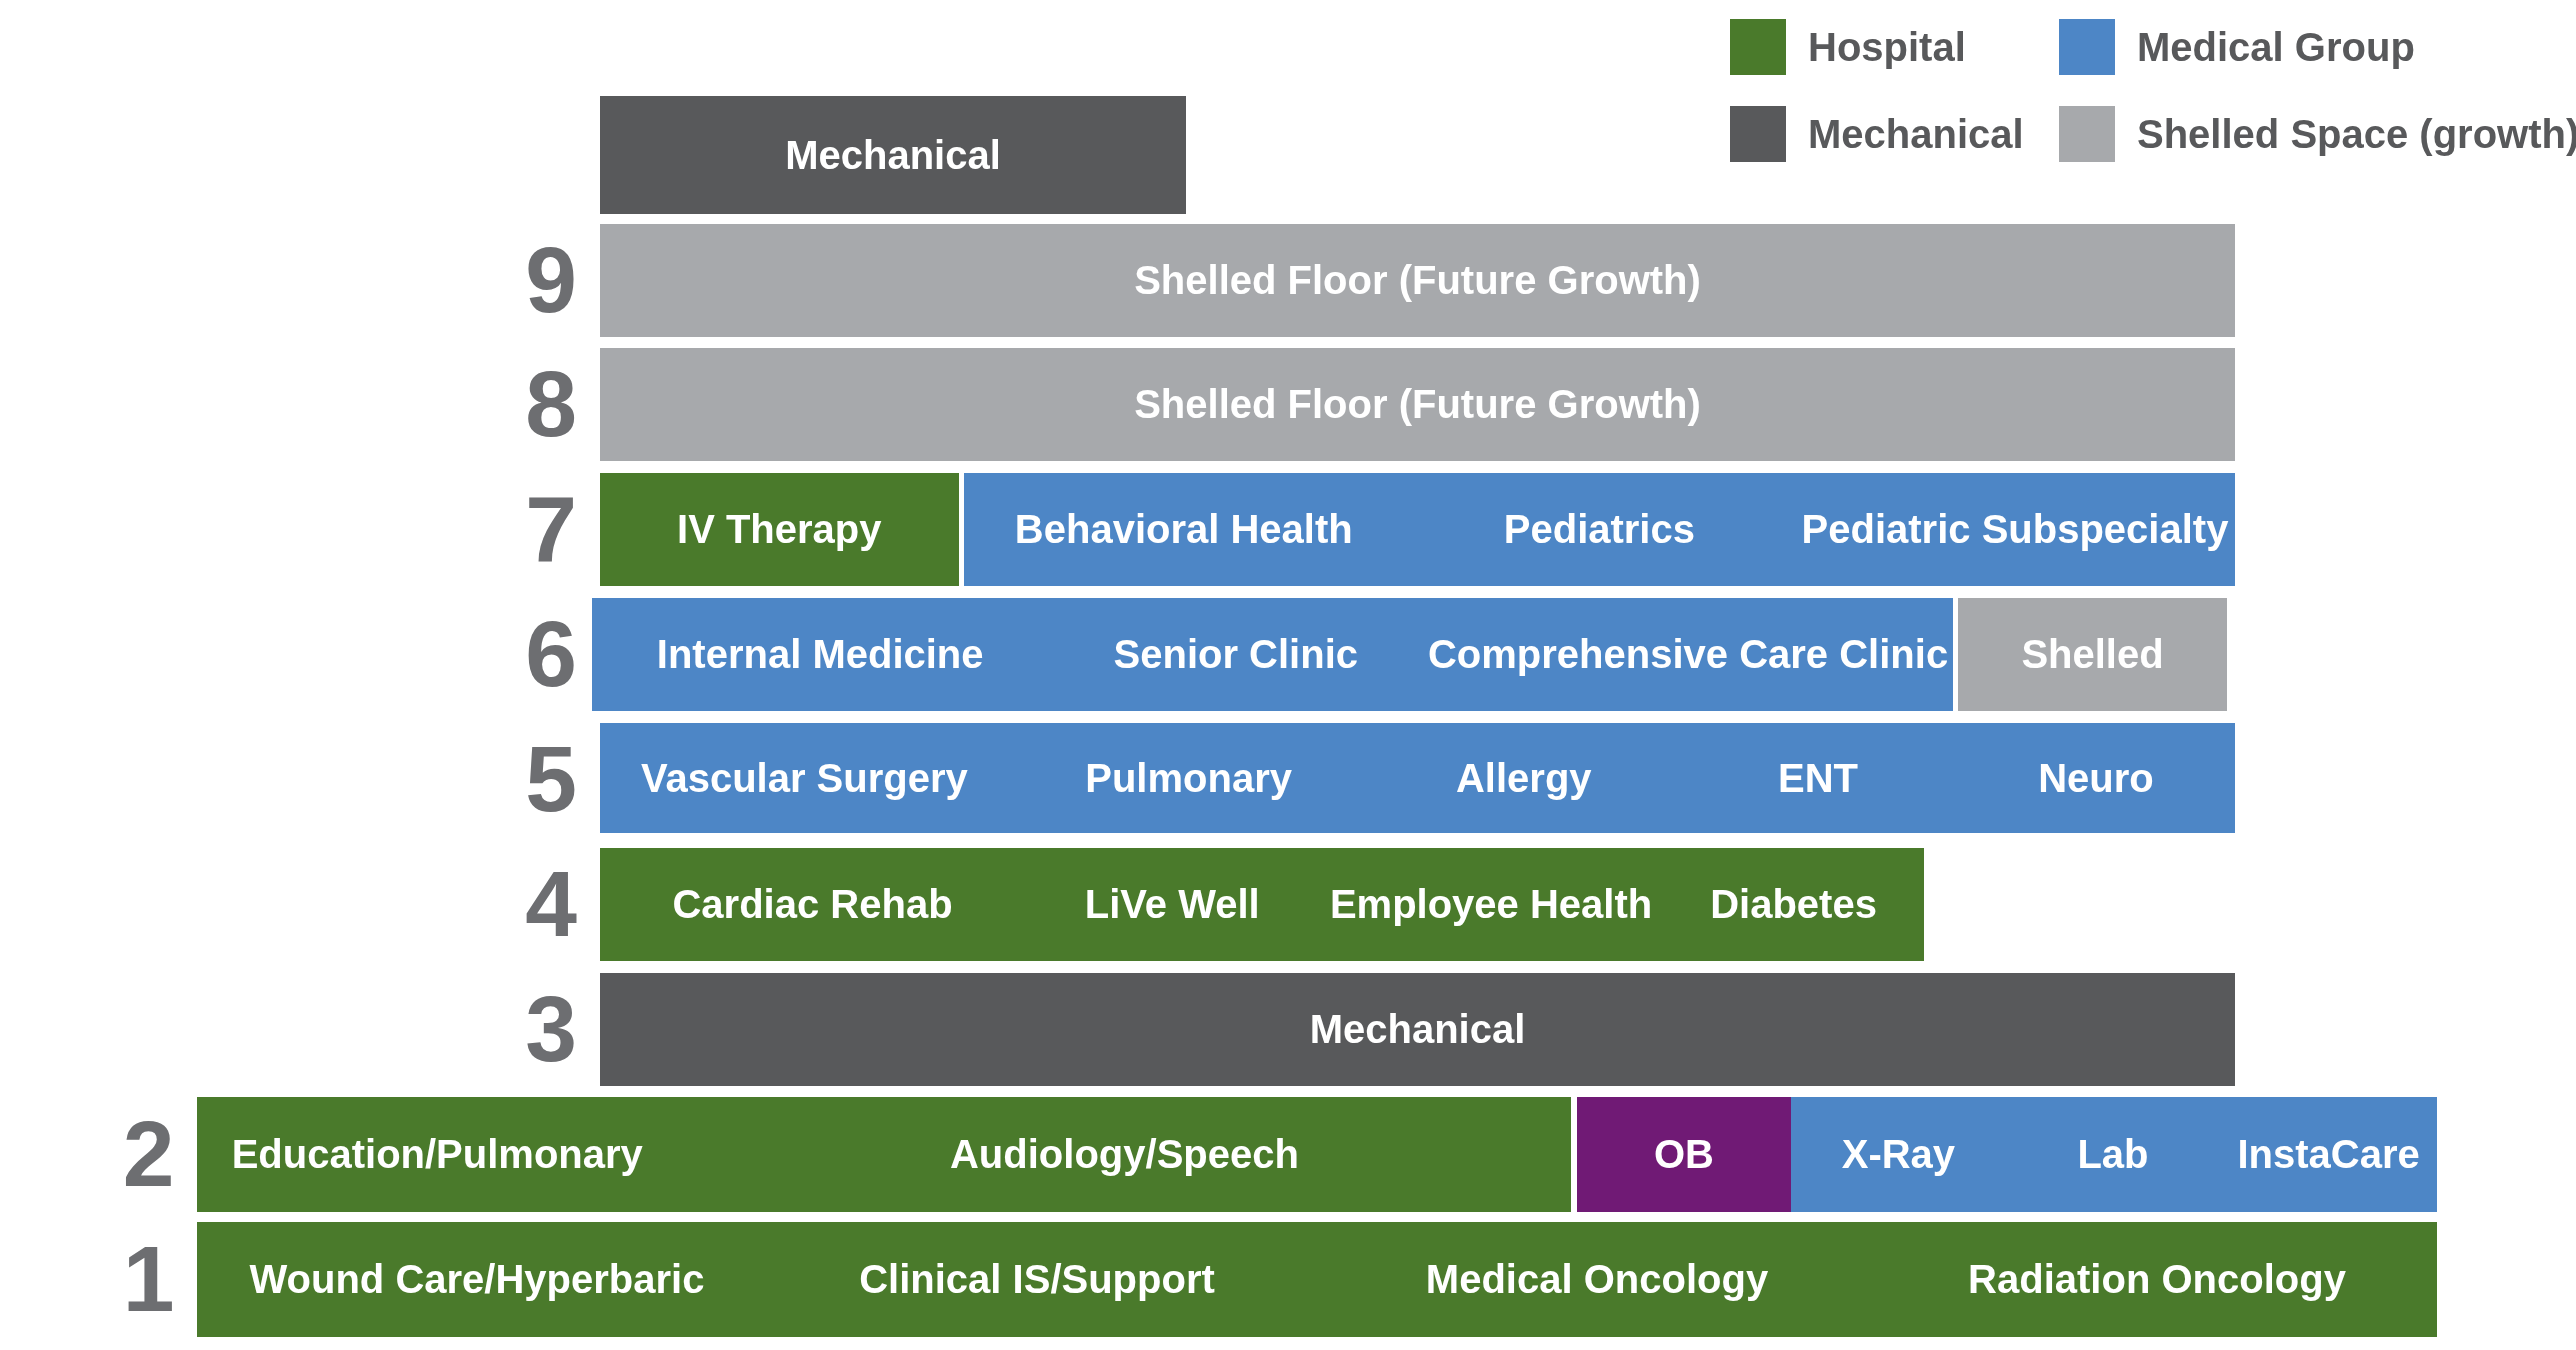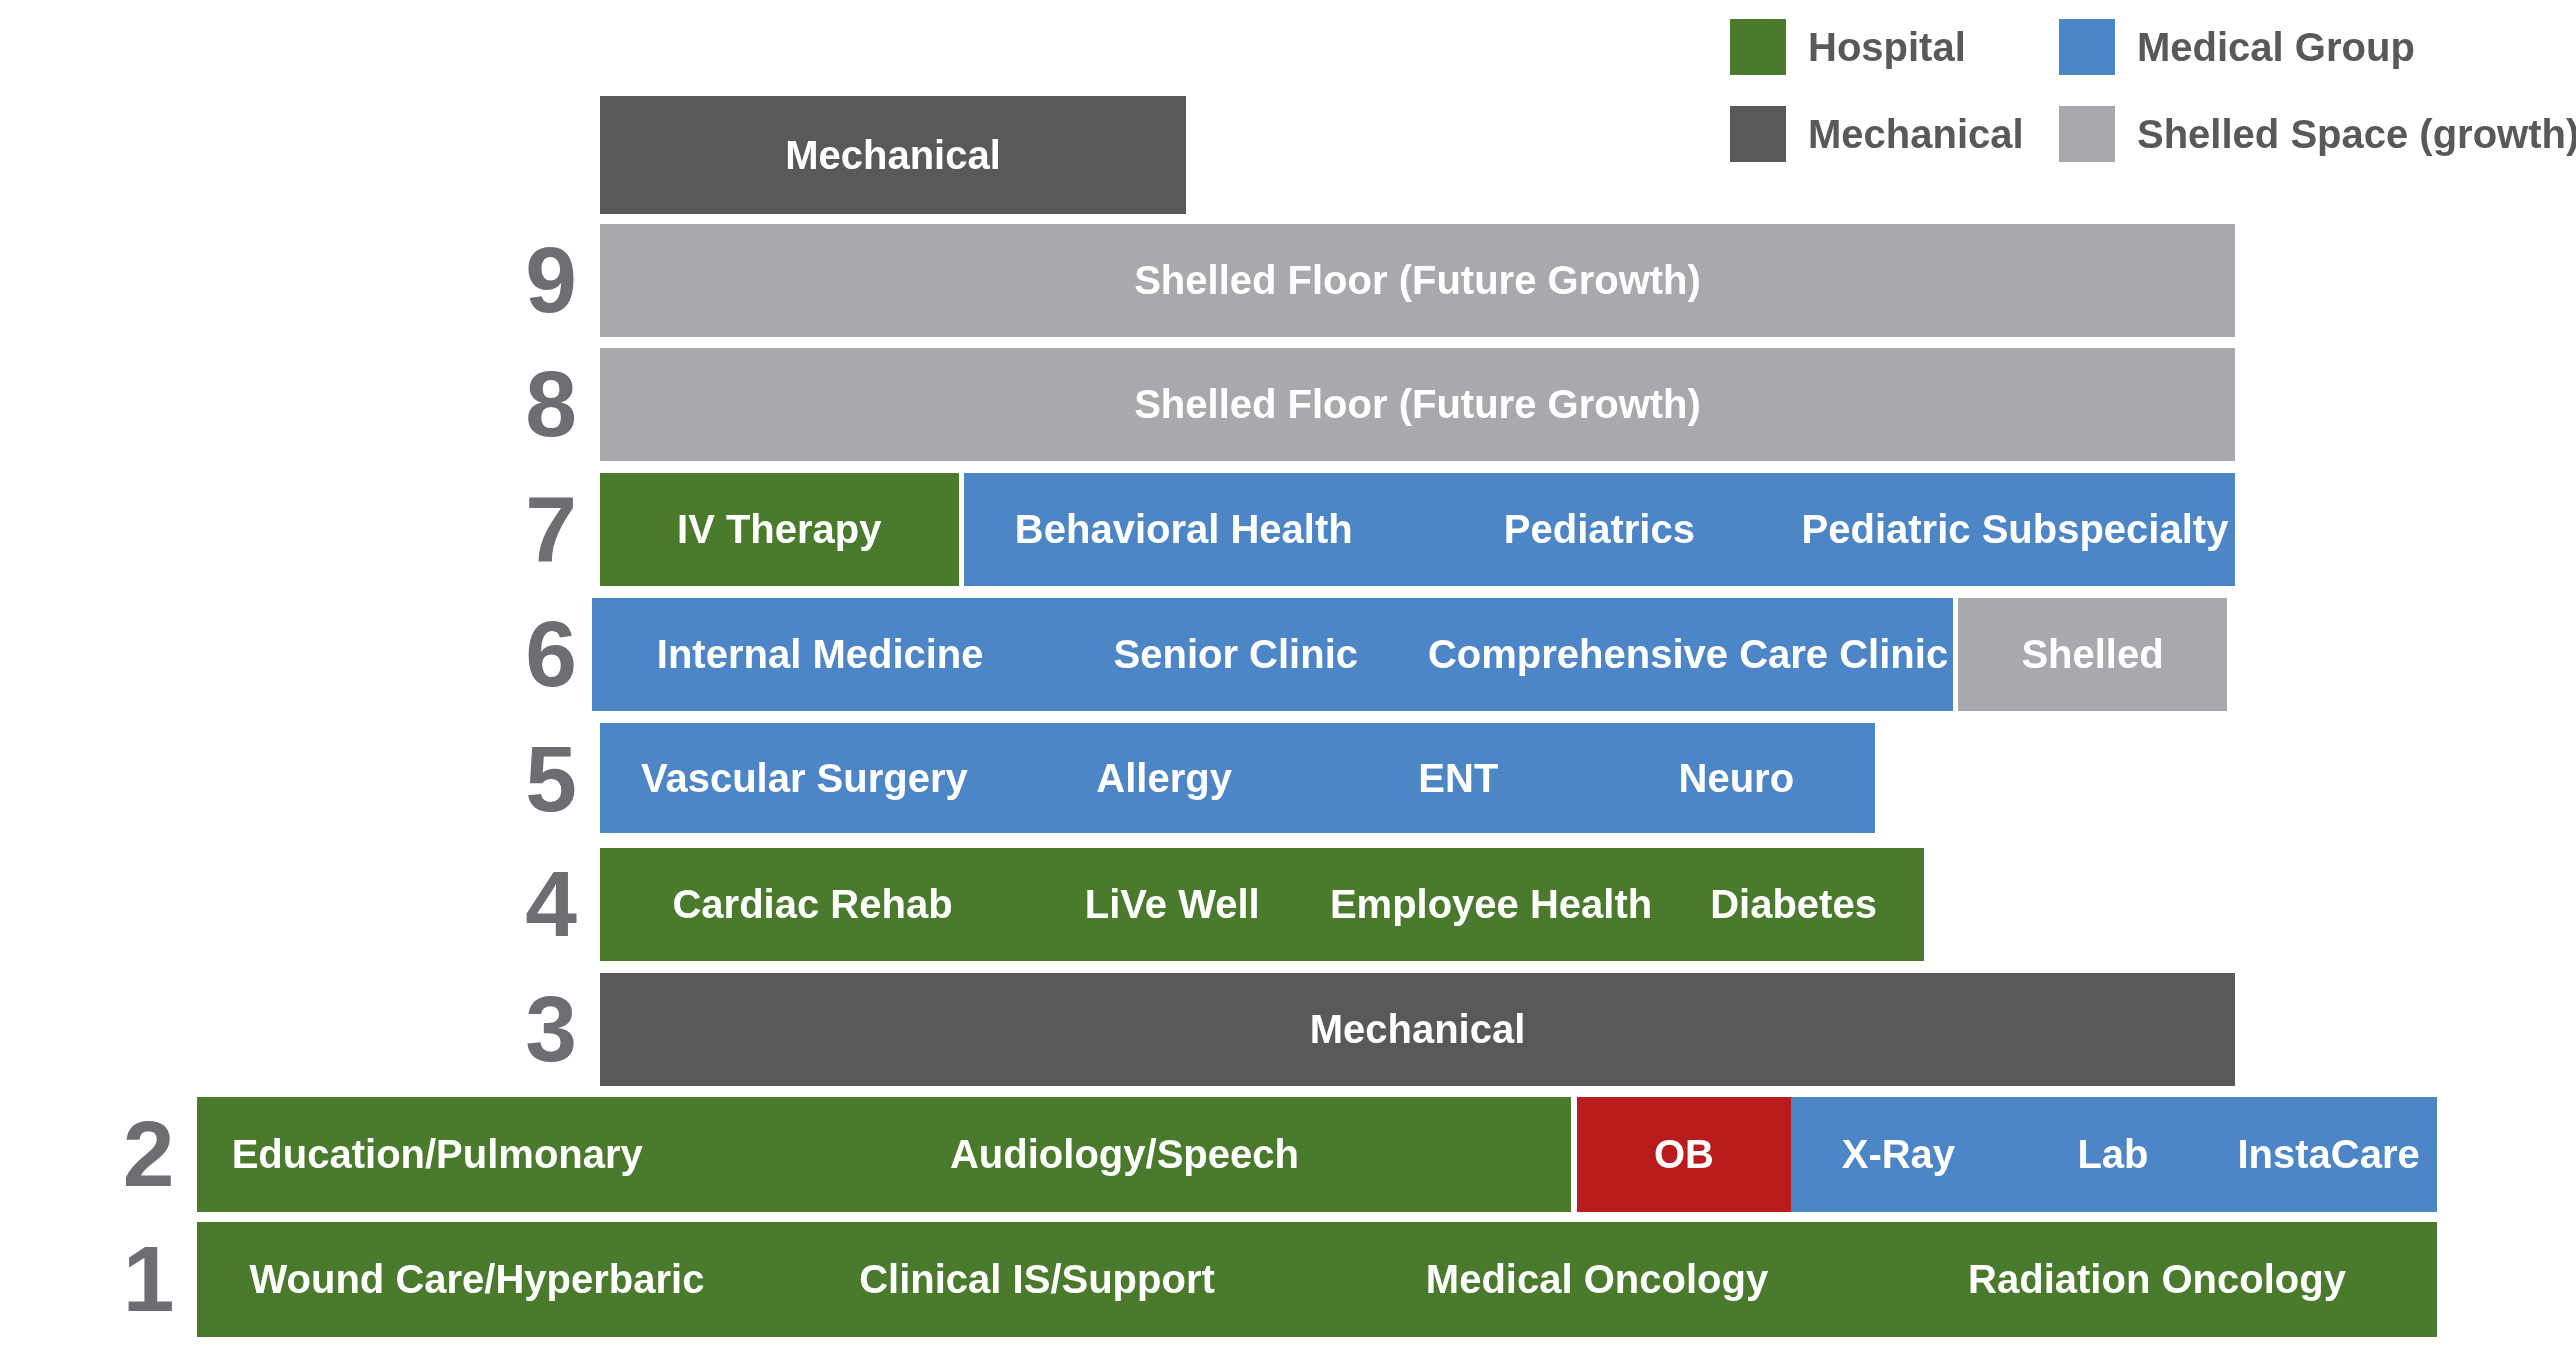--- a/index.html
+++ b/index.html
@@ -133,20 +133,23 @@
       </div>
       <div class="seg" style="width: 16.5%; background: rgb(167, 169, 172); margin-left: 5.2px;">
         <span>Shelled</span>
       </div>
     </div>
     <div class="floor-num" style="left: 407px; top: 598px; height: 113px; width: 170px;">6</div>
     <div class="row" style="left: 600px; top: 723px; width: 1635px; height: 110px; border-radius: 7px;">
       <div class="seg" style="width: 25%; background: rgb(77, 134, 198);">
         <span>Vascular Surgery</span>
       </div>
+      <div class="seg" style="width: 22%; background: rgb(77, 134, 198);">
+        <span>Pulmonary</span>
+      </div>
       <div class="seg" style="width: 19%; background: rgb(77, 134, 198);">
         <span>Allergy</span>
       </div>
       <div class="seg" style="width: 17%; background: rgb(77, 134, 198);">
         <span>ENT</span>
       </div>
       <div class="seg" style="width: 17%; background: rgb(77, 134, 198);">
         <span>Neuro</span>
       </div>
     </div>
@@ -172,21 +175,21 @@
       </div>
     </div>
     <div class="floor-num" style="left: 407px; top: 973px; height: 113px; width: 170px;">3</div>
     <div class="row" style="left: 197px; top: 1097px; width: 2240px; height: 115px;">
       <div class="seg" style="width: 21.5%; background: rgb(74, 122, 43);">
         <span>Education/Pulmonary</span>
       </div>
       <div class="seg" style="width: 40%; background: rgb(74, 122, 43);">
         <span>Audiology/Speech</span>
       </div>
-      <div class="seg" style="width: 9.6%; background: #b91c1c; margin-left: 5.2px;">
+      <div class="seg" style="width: 9.6%; background: #701a75; margin-left: 5.2px;">
         <span>OB</span>
       </div>
       <div class="seg" style="width: 9.6%; background: rgb(77, 134, 198);">
         <span>X-Ray</span>
       </div>
       <div class="seg" style="width: 9.6%; background: rgb(77, 134, 198);">
         <span>Lab</span>
       </div>
       <div class="seg" style="width: 9.7%; background: rgb(77, 134, 198);">
         <span>InstaCare</span>

